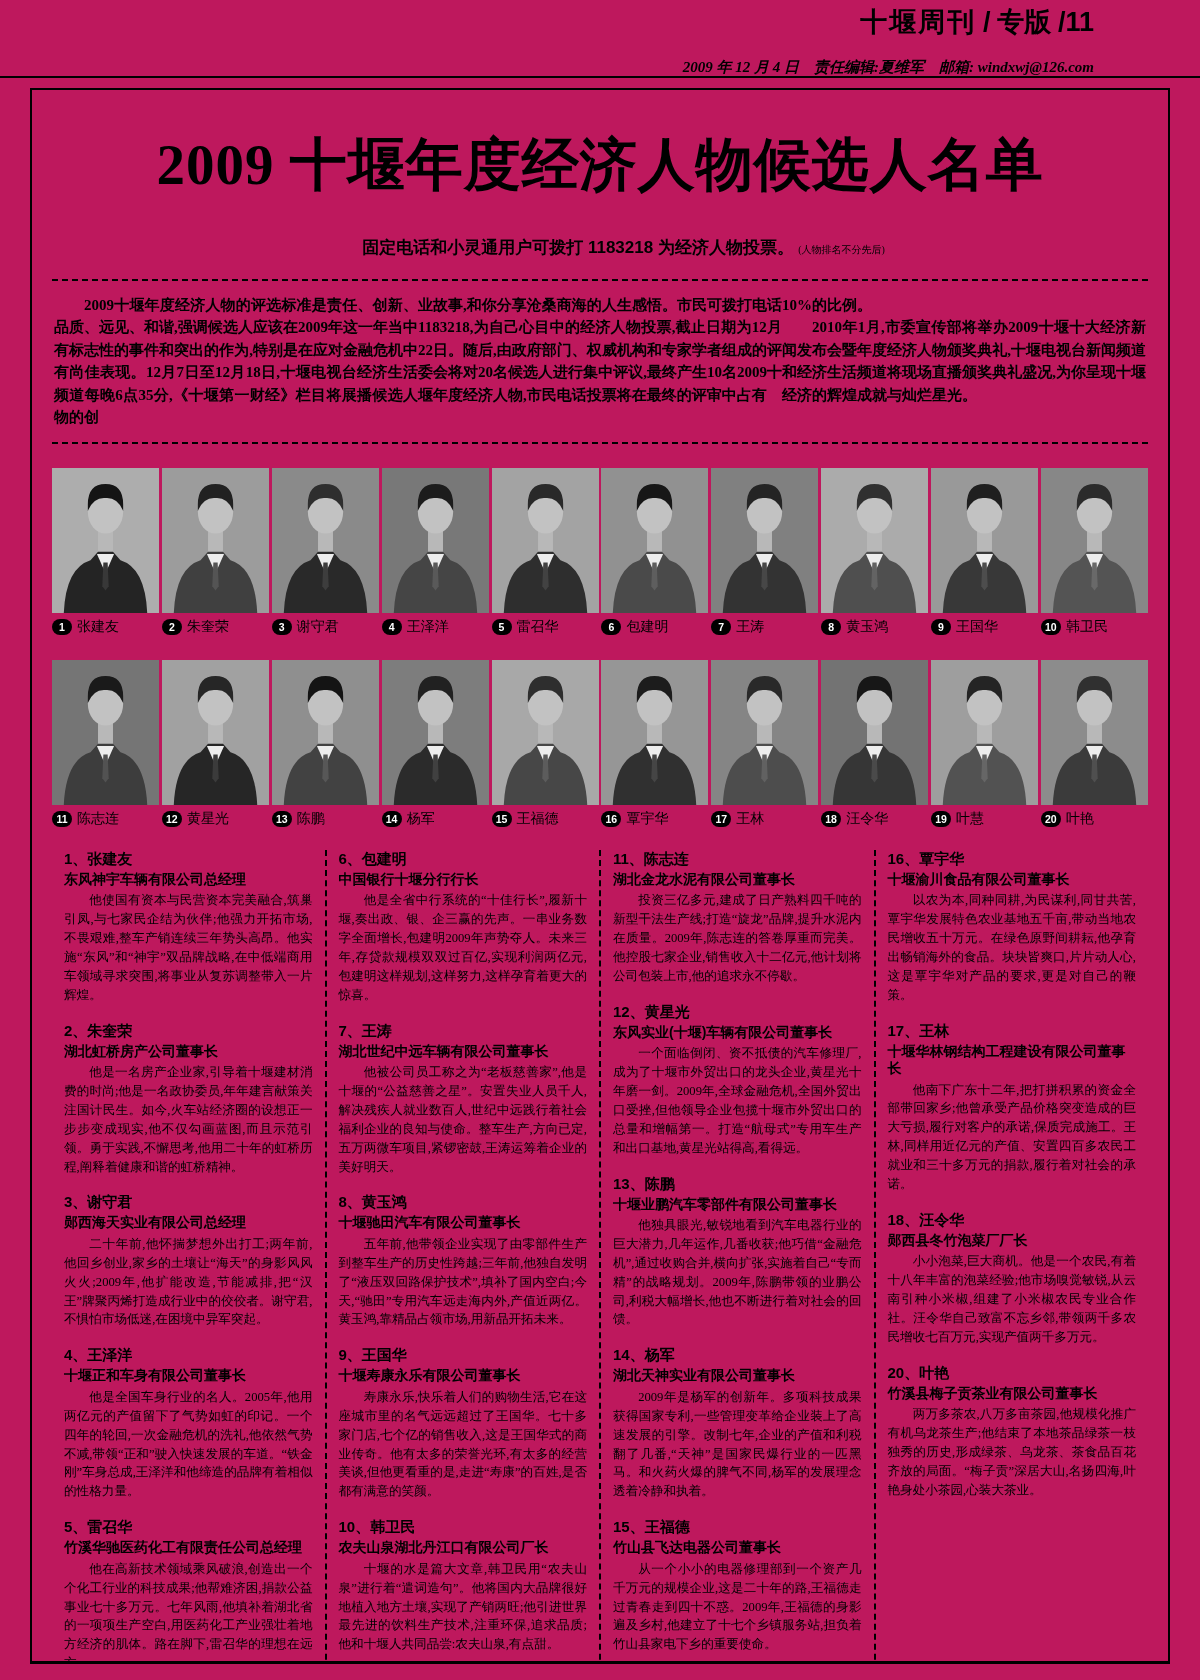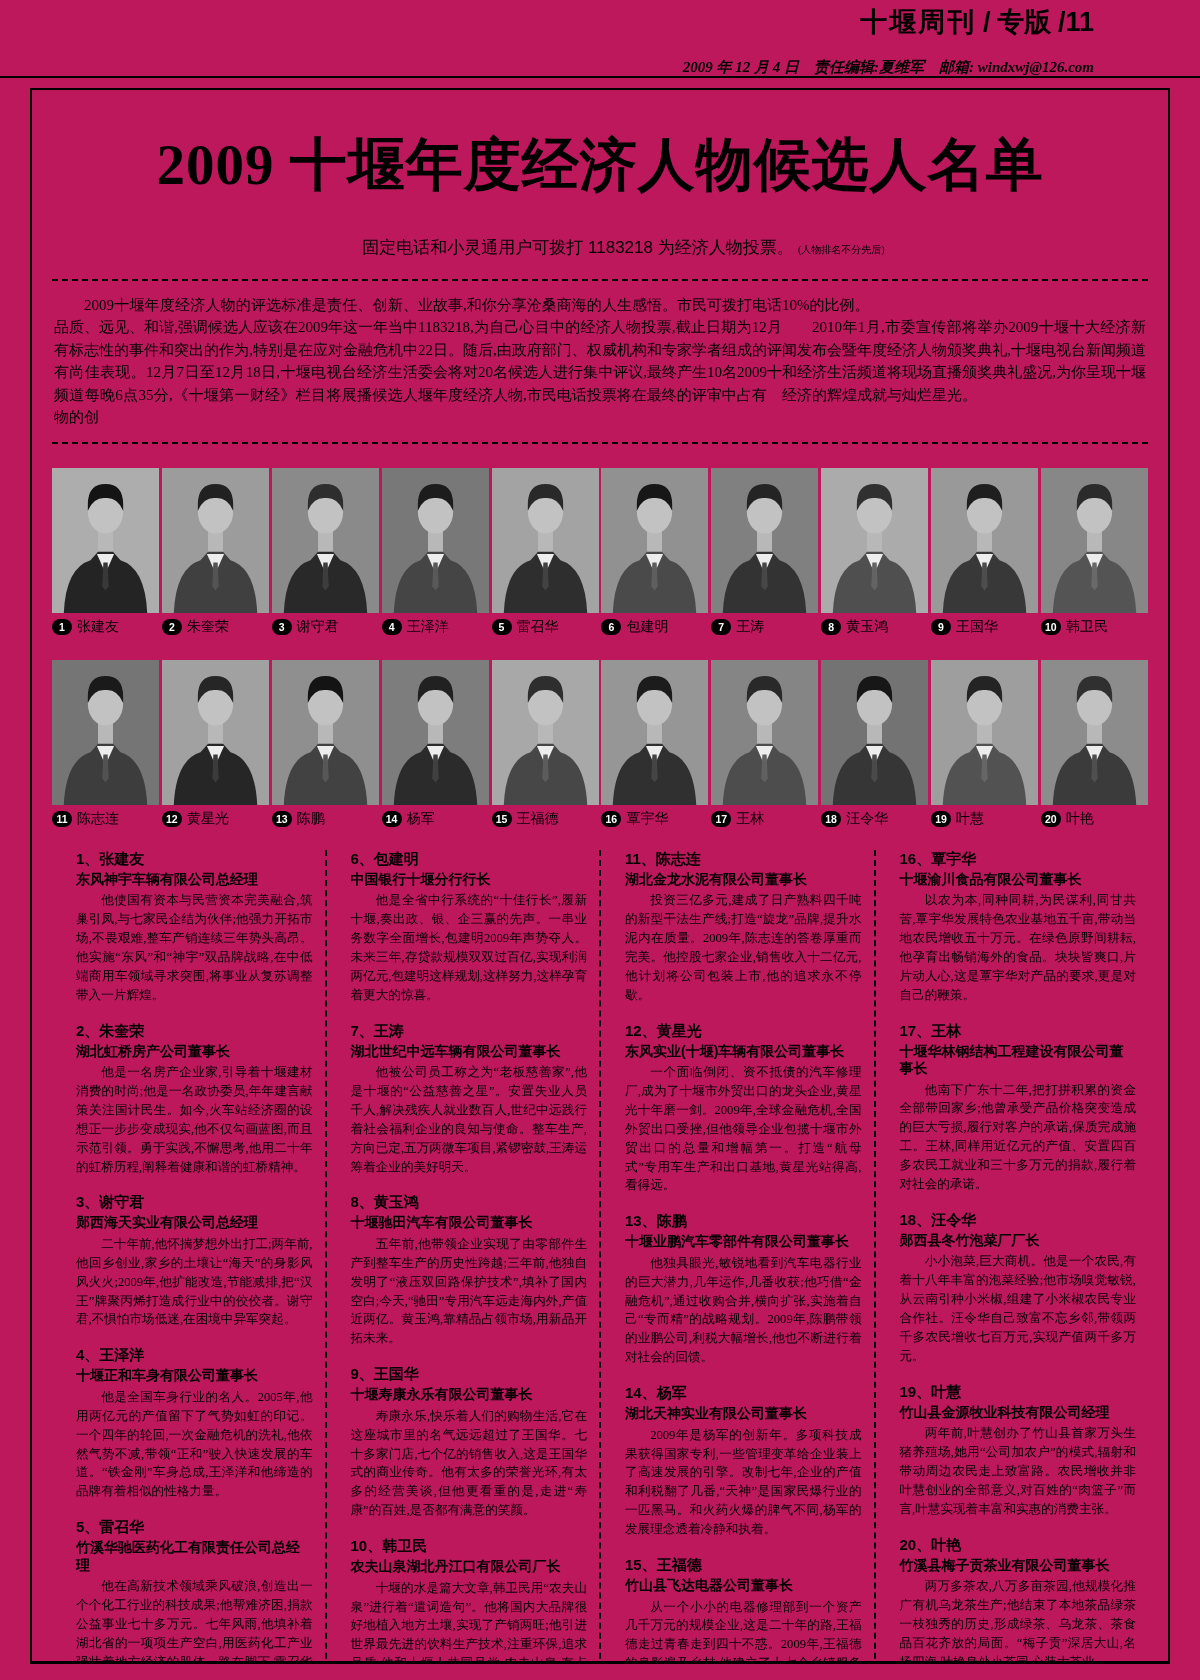--- a/index.html
+++ b/index.html
@@ -14,43 +14,43 @@
   .mh-page{font-family:"Liberation Sans",sans-serif;font-weight:700;}
   .mh-line2{margin-top:20px;font-size:15px;font-style:italic;font-weight:700;white-space:nowrap;
             font-family:"Liberation Serif",serif;}
   .top-rule{position:absolute;top:76px;left:0;width:1200px;border-top:2px solid #000;}
   
   .content-box{position:absolute;top:88px;left:30px;right:30px;bottom:16px;
                border:2px solid #000;border-bottom-width:3px;padding:0 20px;box-sizing:border-box;overflow:hidden;}
   .headline{ text-align:center;margin-top:42px;font-size:57px;font-weight:900;letter-spacing:1px;
              font-family:"Liberation Serif","DejaVu Serif",serif;line-height:1.15;}
   .subline{text-align:center;margin-top:10px;font-size:17px;}
-  .sub-main{font-family:"Liberation Sans","DejaVu Sans",sans-serif;font-weight:400;margin-left:47px;}
+  .sub-main{font-family:"Liberation Sans","DejaVu Sans",sans-serif;font-weight:700;margin-left:47px;}
   .sub-note{font-family:"Liberation Serif",serif;font-weight:400;font-size:10px;}
   
   .intro{margin-top:20px;border-top:2px dashed #000;border-bottom:2px dashed #000;
-         padding:13px 2px;display:flex;}
+         padding:13px 2px;display:flex;font-weight:bold;}
   .intro-col{flex:1;font-size:15px;line-height:1.5;text-align:justify;}
   .intro-col p{margin:0;text-indent:2em;}
   
   .photo-grid{display:flex;justify-content:space-between;margin-top:24px;}
   .photo-grid.second{}
   .photo-cell{width:107px;}
   .photo{height:145px;overflow:hidden;background:#c9c9c9;}
   .photo svg{display:block;width:100%;height:100%;}
   .caption{display:flex;align-items:center;gap:5px;margin-top:5px;height:18px;}
   .badge{min-width:16px;height:16px;padding:0 2px;border-radius:9px;background:#000;color:#fff;
          font-size:10.5px;font-weight:700;display:inline-flex;align-items:center;justify-content:center;
          font-family:"Liberation Sans",sans-serif;}
   .cap-name{font-family:"Liberation Sans","DejaVu Sans",sans-serif;font-weight:400;font-size:14px;white-space:nowrap;}
   
   .bios{display:flex;margin-top:22px;align-items:stretch;}
   .bio-col{flex:1;padding:0 12px;min-width:0;}
   .bio-col + .bio-col{border-left:2px dashed #000;}
-  .bio{margin-bottom:17px;margin-left:12px;}
+  .bio{margin-bottom:17px;}
   .bio-name{margin:0;font-size:15px;font-family:"Liberation Sans","DejaVu Sans",sans-serif;font-weight:900;}
   .bio-title{margin:2px 0 3px;font-size:14px;font-family:"Liberation Sans","DejaVu Sans",sans-serif;font-weight:900;line-height:1.25;}
   .bio-text{margin:0;font-size:12.6px;line-height:1.5;text-align:justify;text-indent:2em;
             font-family:"Liberation Serif","DejaVu Serif",serif;}
 </style>
 </head>
 <body>
 
 <div class="page">
 
@@ -523,25 +523,20 @@
             <h3 class="bio-name">17、王林</h3>
             <h4 class="bio-title">十堰华林钢结构工程建设有限公司董事长</h4>
             <p class="bio-text">他南下广东十二年,把打拼积累的资金全部带回家乡;他曾承受产品价格突变造成的巨大亏损,履行对客户的承诺,保质完成施工。王林,同样用近亿元的产值、安置四百多农民工就业和三十多万元的捐款,履行着对社会的承诺。</p>
           </article>
           <article class="bio">
             <h3 class="bio-name">18、汪令华</h3>
             <h4 class="bio-title">郧西县冬竹泡菜厂厂长</h4>
             <p class="bio-text">小小泡菜,巨大商机。他是一个农民,有着十八年丰富的泡菜经验;他市场嗅觉敏锐,从云南引种小米椒,组建了小米椒农民专业合作社。汪令华自己致富不忘乡邻,带领两千多农民增收七百万元,实现产值两千多万元。</p>
           </article>
           <article class="bio">
-            <h3 class="bio-name">19、叶慧</h3>
-            <h4 class="bio-title">竹山县金源牧业科技有限公司经理</h4>
-            <p class="bio-text">两年前,叶慧创办了竹山县首家万头生猪养殖场,她用“公司加农户”的模式,辐射和带动周边农民走上致富路。农民增收并非叶慧创业的全部意义,对百姓的“肉篮子”而言,叶慧实现着丰富和实惠的消费主张。</p>
-          </article>
-          <article class="bio">
             <h3 class="bio-name">20、叶艳</h3>
             <h4 class="bio-title">竹溪县梅子贡茶业有限公司董事长</h4>
             <p class="bio-text">两万多茶农,八万多亩茶园,他规模化推广有机乌龙茶生产;他结束了本地茶品绿茶一枝独秀的历史,形成绿茶、乌龙茶、茶食品百花齐放的局面。“梅子贡”深居大山,名扬四海,叶艳身处小茶园,心装大茶业。</p>
           </article>
         </div>
     </div>
 
   </div>
 </div>
 

